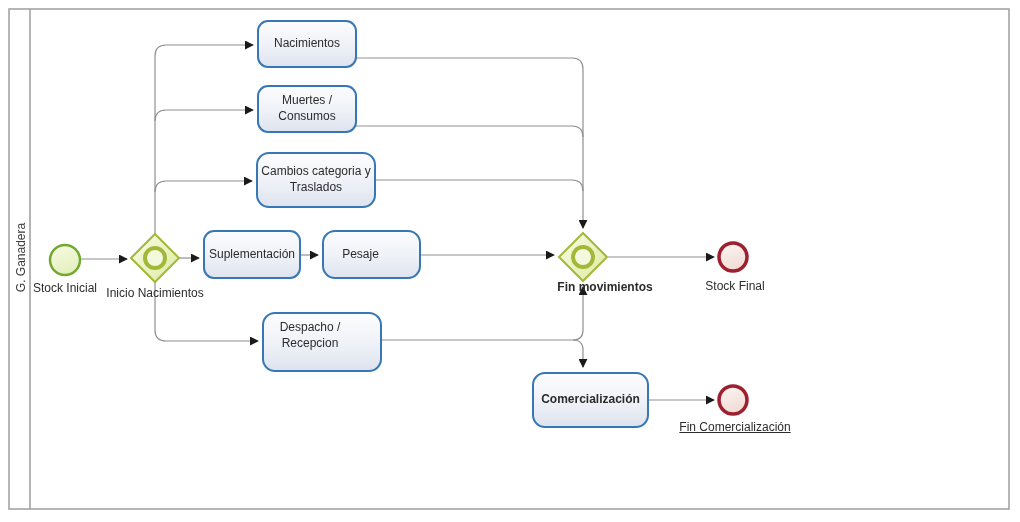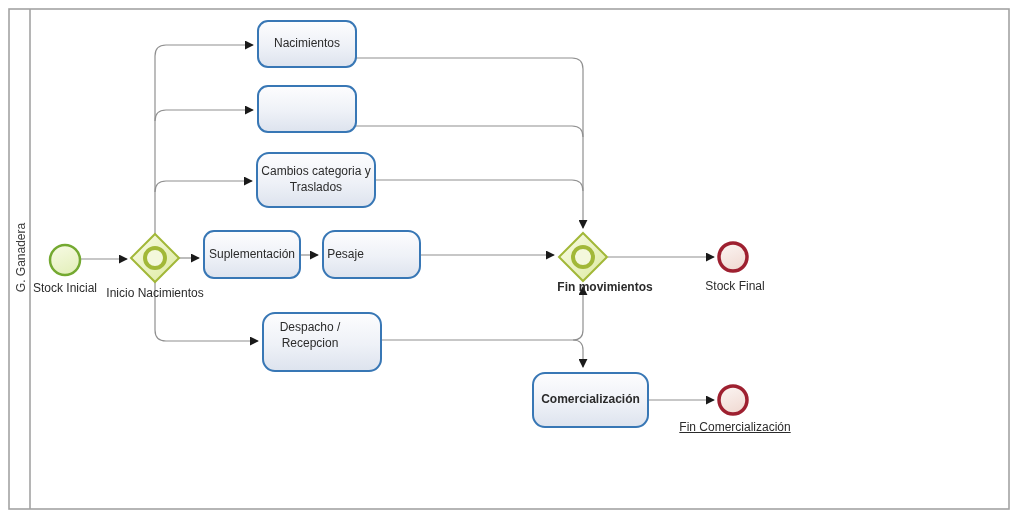--- a/index.html
+++ b/index.html
@@ -105,24 +105,26 @@
     </g>
 
     <circle cx="65" cy="260" r="15" fill="url(#startGrad)" stroke="#74a931" stroke-width="2.5"></circle>
     <circle cx="733" cy="257" r="14" fill="url(#endGrad)" stroke="#9e2030" stroke-width="3.5"></circle>
     <circle cx="733" cy="400" r="14" fill="url(#endGrad)" stroke="#9e2030" stroke-width="3.5"></circle>
   </svg>
 
   <div class="lane-lbl">G. Ganadera</div>
 
   <div class="lbl" style="left:258px;top:21px;width:98px;height:46px;border-radius:9px;">Nacimientos</div>
+  <div class="lbl" style="left:258px;top:86px;width:98px;height:46px;">Muertes /
+Consumos</div>
   <div class="lbl" style="left:257px;top:153px;width:118px;height:53px;">Cambios categoria y
 Traslados</div>
   <div class="lbl" style="left:204px;top:231px;width:96px;height:47px;">Suplementación</div>
-  <div class="lbl" style="left:307px;top:231px;width:77px;height:47px;">Pesaje</div>
+  <div class="lbl" style="left:322px;top:231px;width:77px;height:47px;">Pesaje</div>
   <div class="lbl" style="left:251px;top:313px;width:118px;height:46px;">Despacho /
 Recepcion</div>
   <div class="lbl" style="left:533px;top:373px;width:115px;height:54px;font-weight:bold;">Comercialización</div>
 
   <div class="lbl" style="left:15px;top:282px;width:100px;height:14px;">Stock Inicial</div>
   <div class="lbl" style="left:99px;top:287px;width:112px;height:14px;">Inicio Nacimientos</div>
   <div class="lbl" style="left:548px;top:281px;width:114px;height:14px;font-weight:bold;">Fin movimientos</div>
   <div class="lbl" style="left:685px;top:280px;width:100px;height:14px;">Stock Final</div>
   <div class="lbl" style="left:670px;top:421px;width:130px;height:14px;text-decoration:underline;">Fin Comercialización</div>
 

